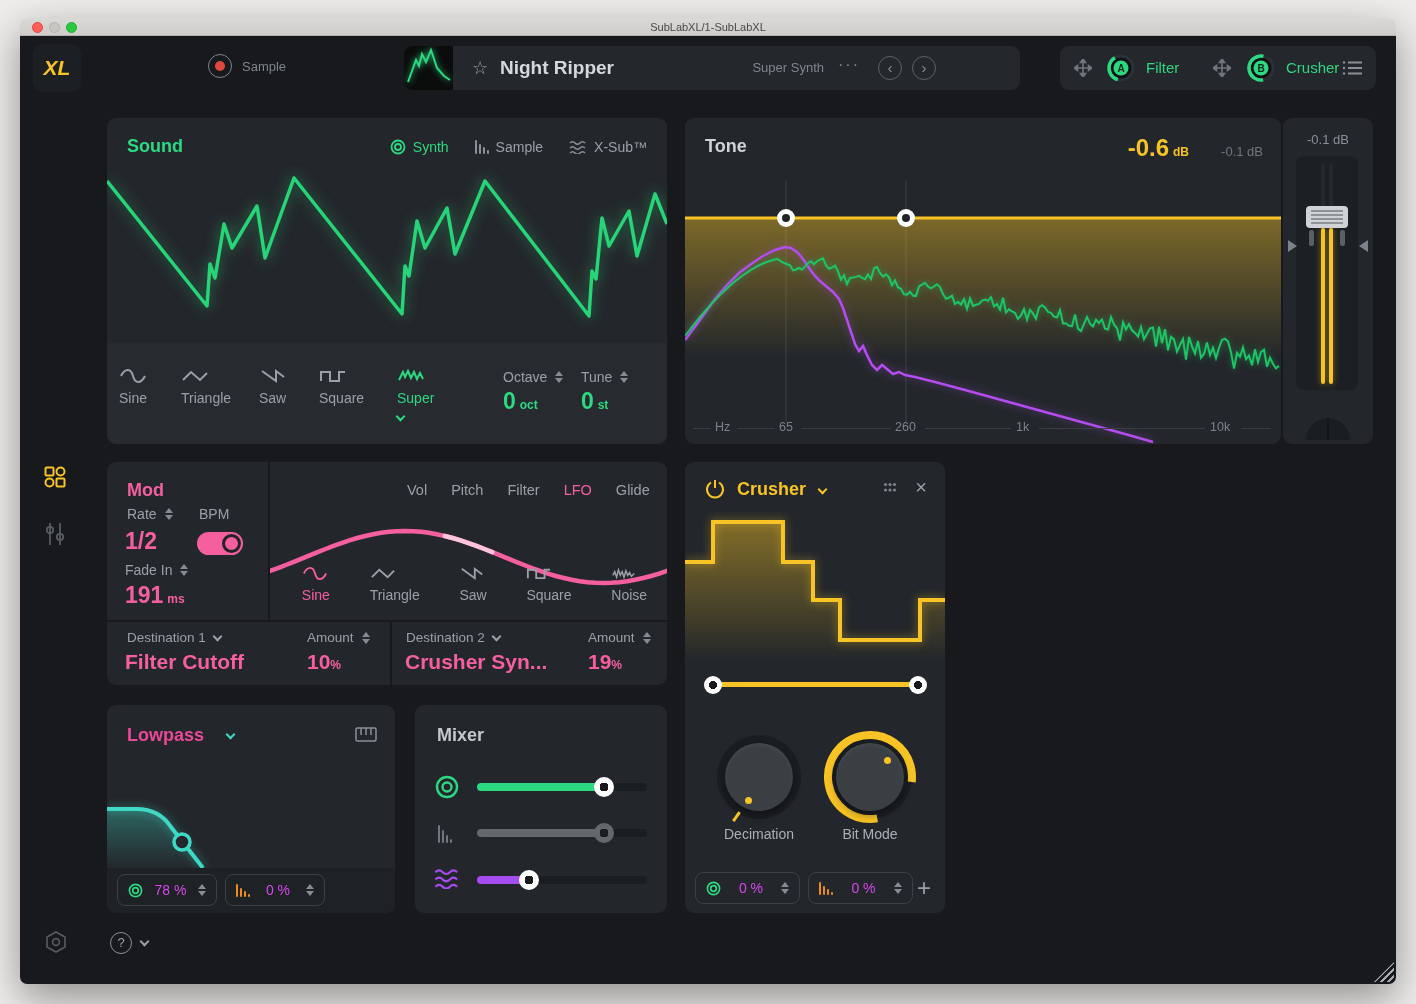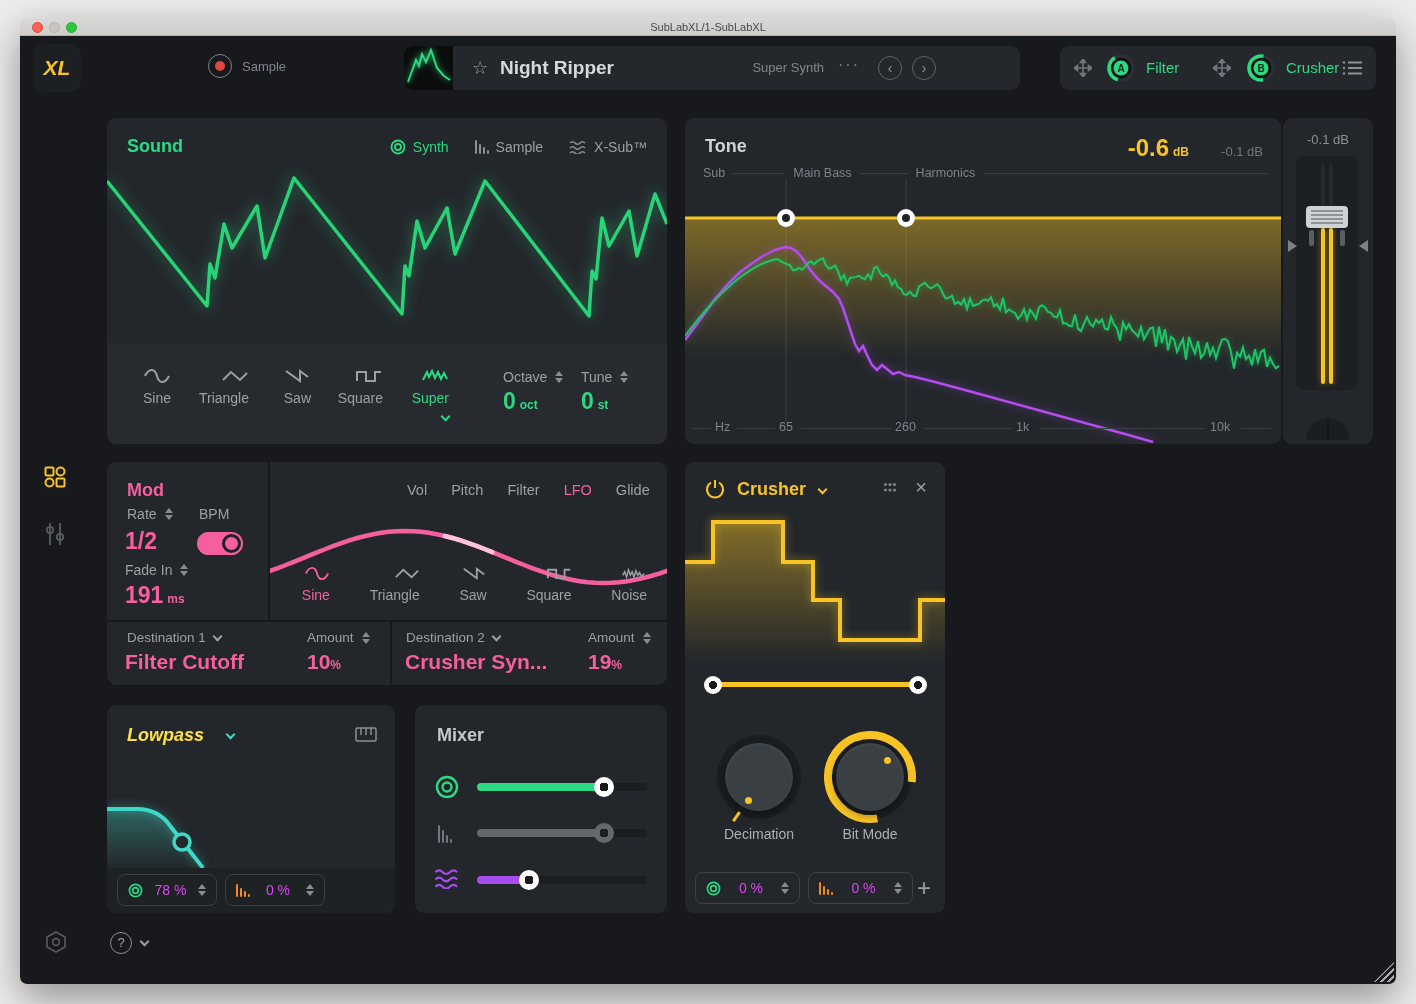--- a/index.html
+++ b/index.html
@@ -21,21 +21,21 @@
   .st i { display:block; width:0; height:0; border-left:4px solid transparent; border-right:4px solid transparent; }
   .st .tu { border-bottom:5px solid #868c92; }
   .st .td { border-top:5px solid #868c92; }
   .field { display:inline-flex; align-items:center; gap:0; border:1px solid #3c4146; border-radius:8px;
            height:32px; padding:0 10px; color:#d946ef; font-size:14px; }
   .bigval { font-size:23px; font-weight:700; }
   .unit { font-size:12px; font-weight:700; }
   .ring-handle { position:absolute; width:18px; height:18px; border-radius:50%;
                  background:radial-gradient(circle,#17191c 0 4px,#fff 4px); }
   .tabrow { display:flex; gap:26px; align-items:center; }
-  .wavebtn { display:flex; flex-direction:column; align-items:flex-end; gap:6px; color:#9aa0a6; }
+  .wavebtn { display:flex; flex-direction:column; align-items:flex-start; gap:6px; color:#9aa0a6; }
   .wavebtn svg { display:block; }
   .icon-bars { display:inline-flex; align-items:flex-end; gap:2px; }
   .icon-bars i { display:block; width:2px; background:#8a9096; border-radius:1px; }
   .knob { position:absolute; width:84px; height:84px; border-radius:50%; background:#1b1e21; }
   .knob .face { position:absolute; left:8px; top:8px; width:68px; height:68px; border-radius:50%;
                 background:#3a3f44; box-shadow:inset 0 2px 4px rgba(255,255,255,.06), 0 4px 8px rgba(0,0,0,.4);}
   .kdot { position:absolute; width:7px; height:7px; border-radius:50%; background:#f7c325; }
   .klabel { position:absolute; width:120px; text-align:center; font-size:14px; color:#aab0b5; }
   .grip { position:absolute; right:2px; bottom:2px; width:20px; height:20px;
           background:repeating-linear-gradient(135deg,transparent 0 3px,#a9acae 3px 5px);
@@ -244,28 +244,20 @@
       </div>
     </div>
 
     <div class="panel" style="left:665px;top:82px;width:596px;height:326px;">
       <span class="ptitle" style="position:absolute;left:20px;top:18px;color:#cfd3d7;">Tone</span>
       <div style="position:absolute;right:92px;top:16px;color:#f7c325;">
         <span style="font-size:24px;font-weight:700;">-0.6</span>
         <span style="font-size:12px;font-weight:700;">dB</span></div>
       <span style="position:absolute;right:18px;top:26px;font-size:13px;color:#70767c;">-0.1 dB</span>
 
-      <div style="position:absolute;left:18px;top:48px;right:14px;display:flex;align-items:center;gap:8px;font-size:12.5px;color:#7c828a;">
-        <span>Sub</span>
-            <i style="flex:0 0 52px;height:1px;background:#3a3f44;"></i>
-        <span>Main Bass</span>
-            <i style="flex:0 0 48px;height:1px;background:#3a3f44;"></i>
-        <span>Harmonics</span>
-            <i style="flex:1;height:1px;background:#3a3f44;"></i>
-      </div>
 
       <svg id="tone-svg" style="position:absolute;left:0;top:0;" width="596" height="326" viewBox="0 0 596 326">
         <defs>
           <linearGradient id="toneGlow" x1="0" y1="0" x2="0" y2="1">
             <stop offset="0" stop-color="#f7c325" stop-opacity="0.42"></stop>
                 <stop offset="1" stop-color="#f7c325" stop-opacity="0"></stop>
           </linearGradient>
         </defs>
         <line x1="101" y1="62" x2="101" y2="304" stroke="#3c4146" stroke-width="1"></line>
         <line x1="221" y1="62" x2="221" y2="304" stroke="#3c4146" stroke-width="1"></line>
@@ -503,21 +495,21 @@
         <span style="flex:1;text-align:center;">0 %</span>
         <span class="st">
               <i class="tu"></i>
               <i class="td"></i>
             </span>
       </div>
       <span style="position:absolute;right:14px;top:412px;font-size:24px;font-weight:300;color:#9aa0a6;">+</span>
     </div>
 
     <div class="panel" style="left:87px;top:669px;width:288px;height:208px;">
-      <span class="ptitle" style="position:absolute;left:20px;top:20px;color:#fde047;font-style:italic;">Lowpass</span>
+      <span class="ptitle" style="position:absolute;left:20px;top:20px;color:#ec4899;">Lowpass</span>
       <i class="chev" style="position:absolute;left:120px;top:26px;color:#3fd8c6;"></i>
       <svg style="position:absolute;right:18px;top:22px;" width="22" height="15" viewBox="0 0 22 15">
         <g stroke="#8a9096" stroke-width="1.5" fill="none">
               <rect x="1" y="1" width="20" height="13" rx="1.5"></rect>
         <line x1="6" y1="1" x2="6" y2="8"></line>
               <line x1="11" y1="1" x2="11" y2="8"></line>
               <line x1="16" y1="1" x2="16" y2="8"></line>
             </g>
       </svg>
       <svg style="position:absolute;left:0;top:0;" width="288" height="163" viewBox="0 0 288 163">

